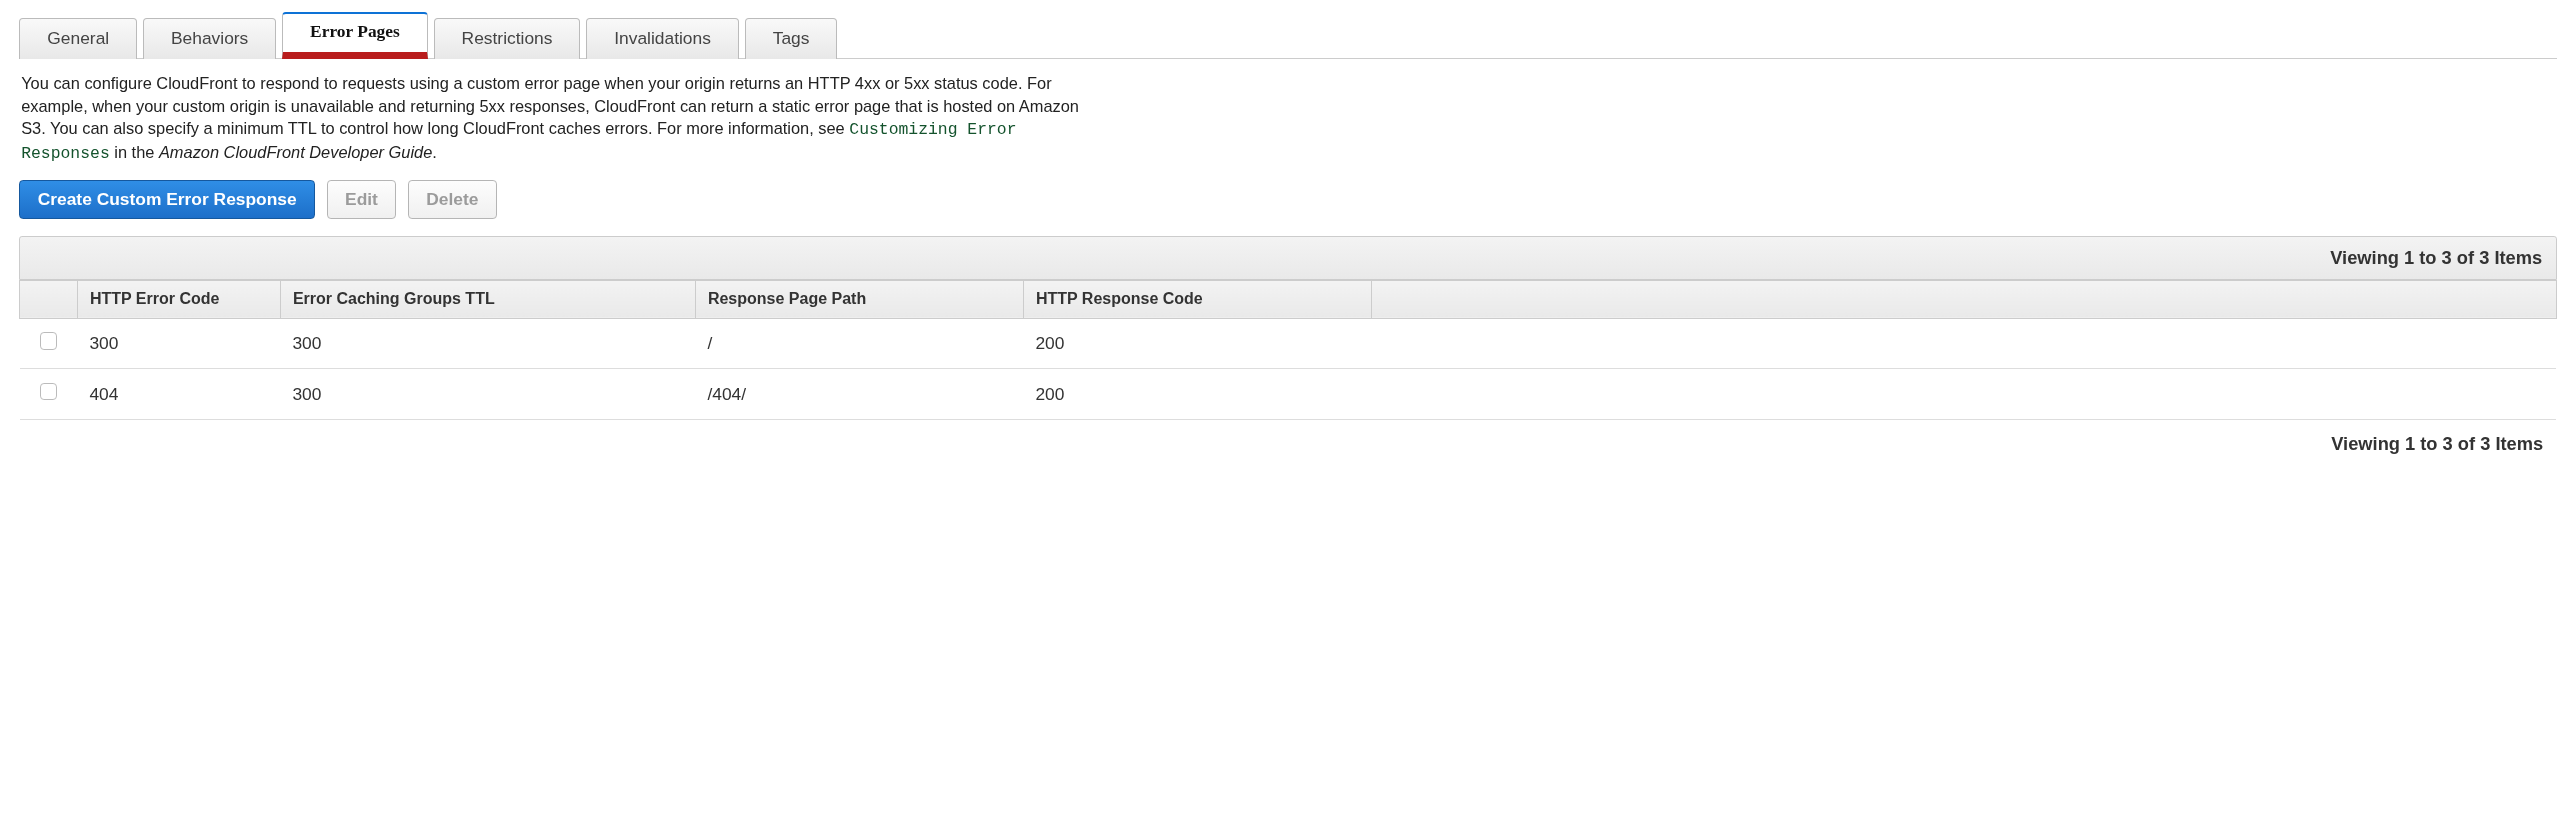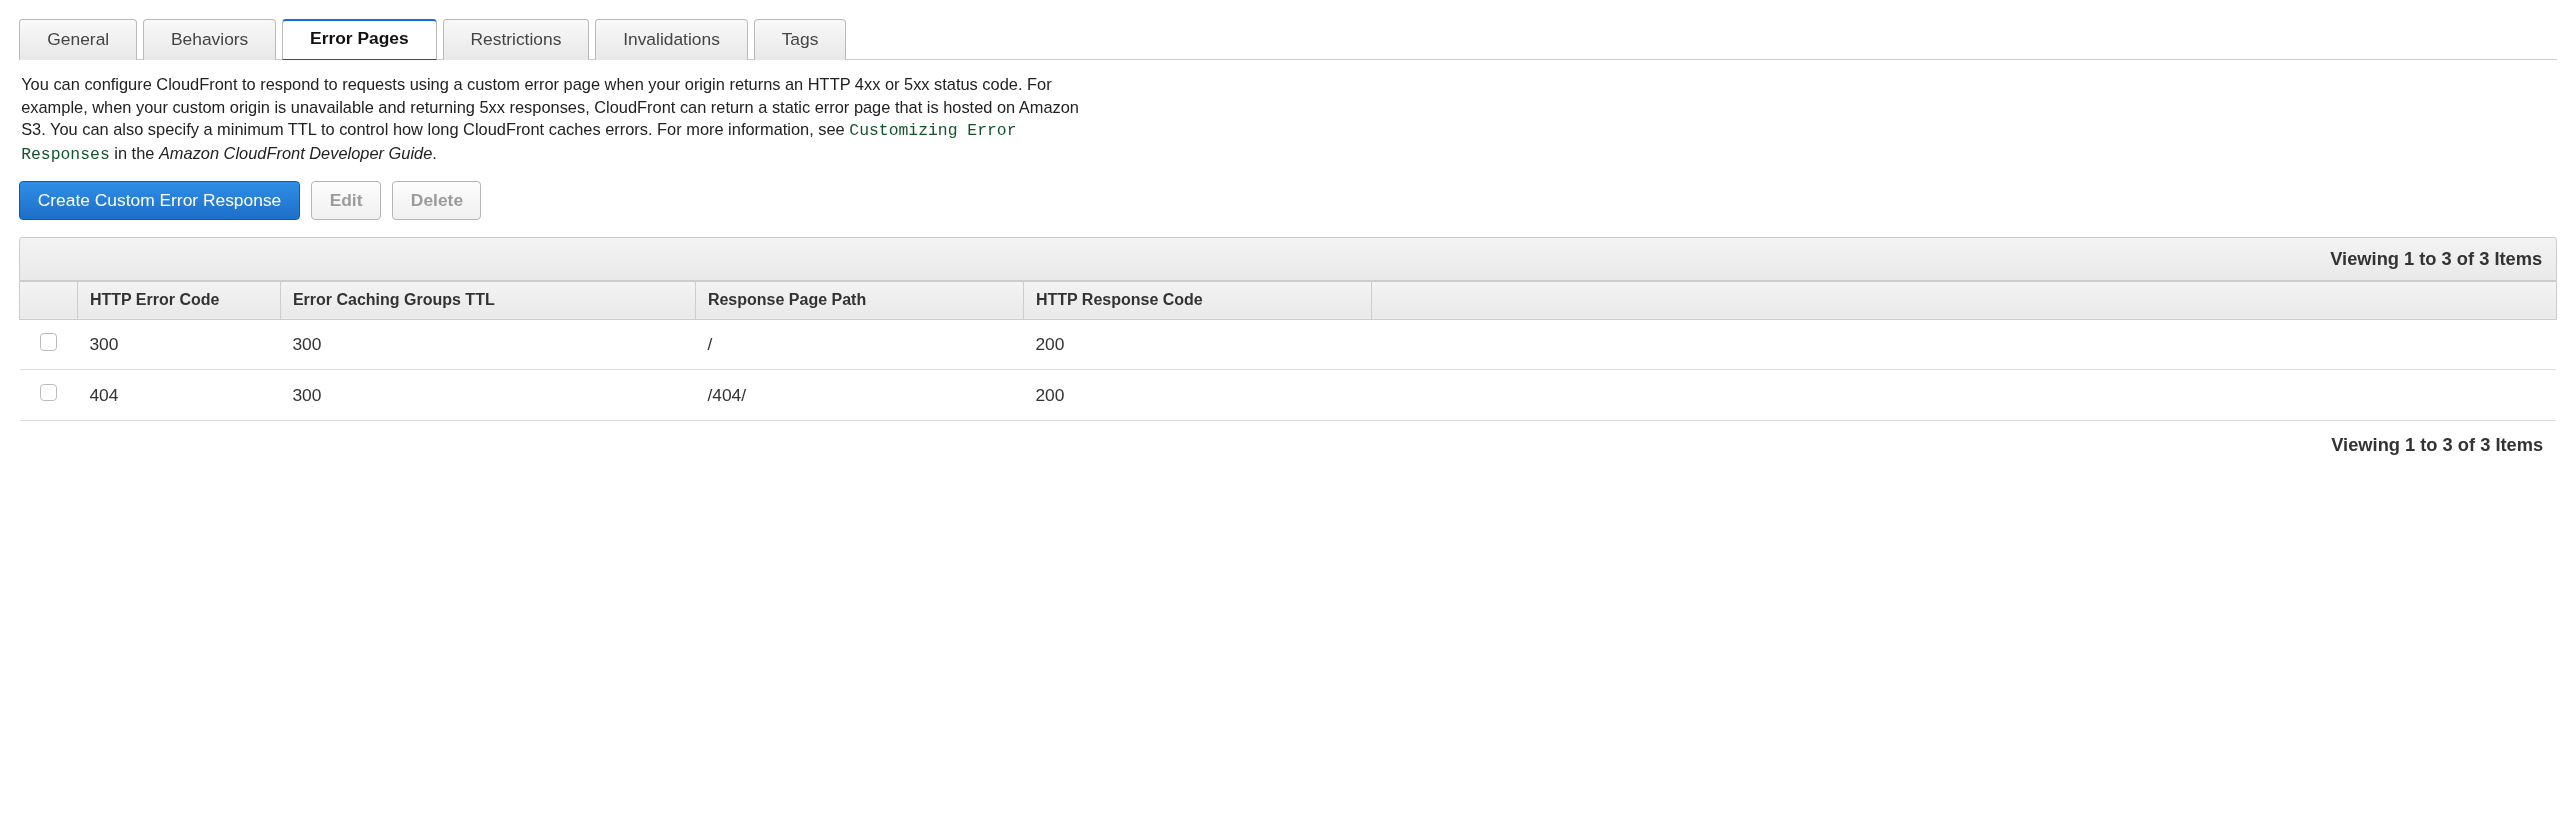--- a/index.html
+++ b/index.html
@@ -7,21 +7,20 @@
     margin: 0;
     padding: 0;
     font-family: "Helvetica Neue", Helvetica, Arial, sans-serif;
     font-size: 16.4px;
     color: #222;
     background: #fff;
   }
   .page {
     width: 2576px;
     padding: 0 19.3px;
-    margin-top: 7px;
   }
   
   .tab-row {
     display: flex;
     align-items: flex-end;
     gap: 5.8px;
     border-bottom: 1px solid #ccc;
     padding-top: 11.6px;
   }
   .tab {
@@ -37,21 +36,22 @@
     cursor: pointer;
     user-select: none;
     margin-bottom: -1px;
   }
   .tab.active {
     border-top: 2.9px solid #0d72d6;
     background: #fff;
     font-weight: 700;
     color: #111;
     padding-top: 7.7px;
-    border-bottom: 1px solid #b91c1c;
+    border-bottom: 7px solid #b91c1c;
+    font-family: Liberation Serif, serif;
   }
   
   .desc {
     margin: 13.5px 1.9px 15.4px 1.9px;
     line-height: 1.35;
     max-width: 1081px;
   }
   .desc .link {
     color: #14532d;
     cursor: pointer;
@@ -73,21 +73,21 @@
     font-size: 17.4px;
     cursor: pointer;
     border: 1px solid #b5b5b5;
     background: linear-gradient(#fdfdfd, #f0f0f0);
     color: #888;
   }
   .btn.primary {
     background: linear-gradient(#2f8ee6, #1d6fc9);
     border: 1px solid #15589e;
     color: #fff;
-    font-weight: 400;
+    font-weight: 700;
   }
   .btn.disabled {
     color: #9b9b9b;
     font-weight: 700;
     cursor: default;
   }
   
   .viewing-bar {
     background: linear-gradient(#f3f3f3, #e9e9e9);
     border: 1px solid #ccc;

